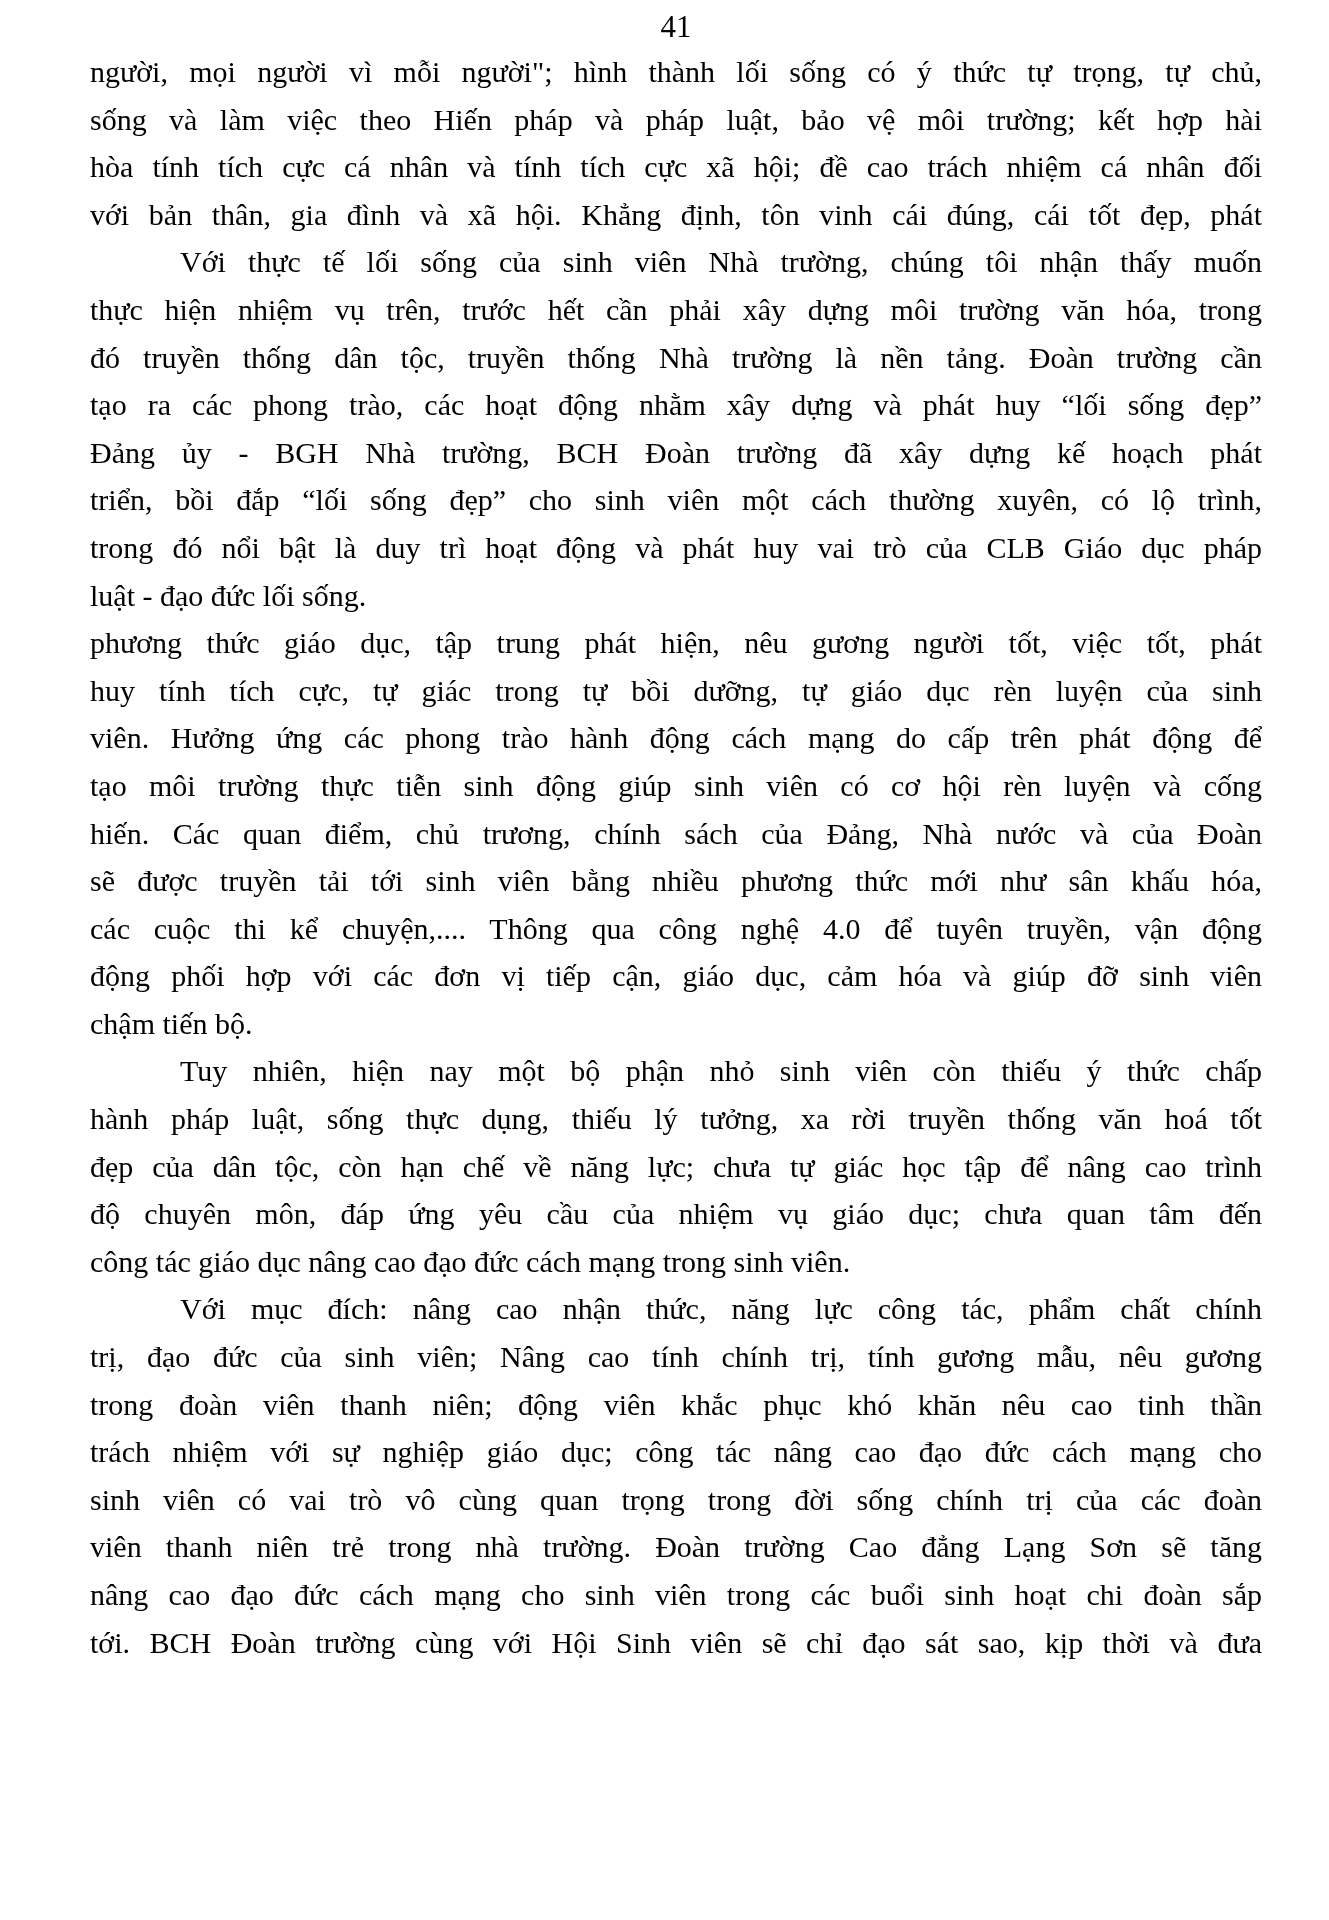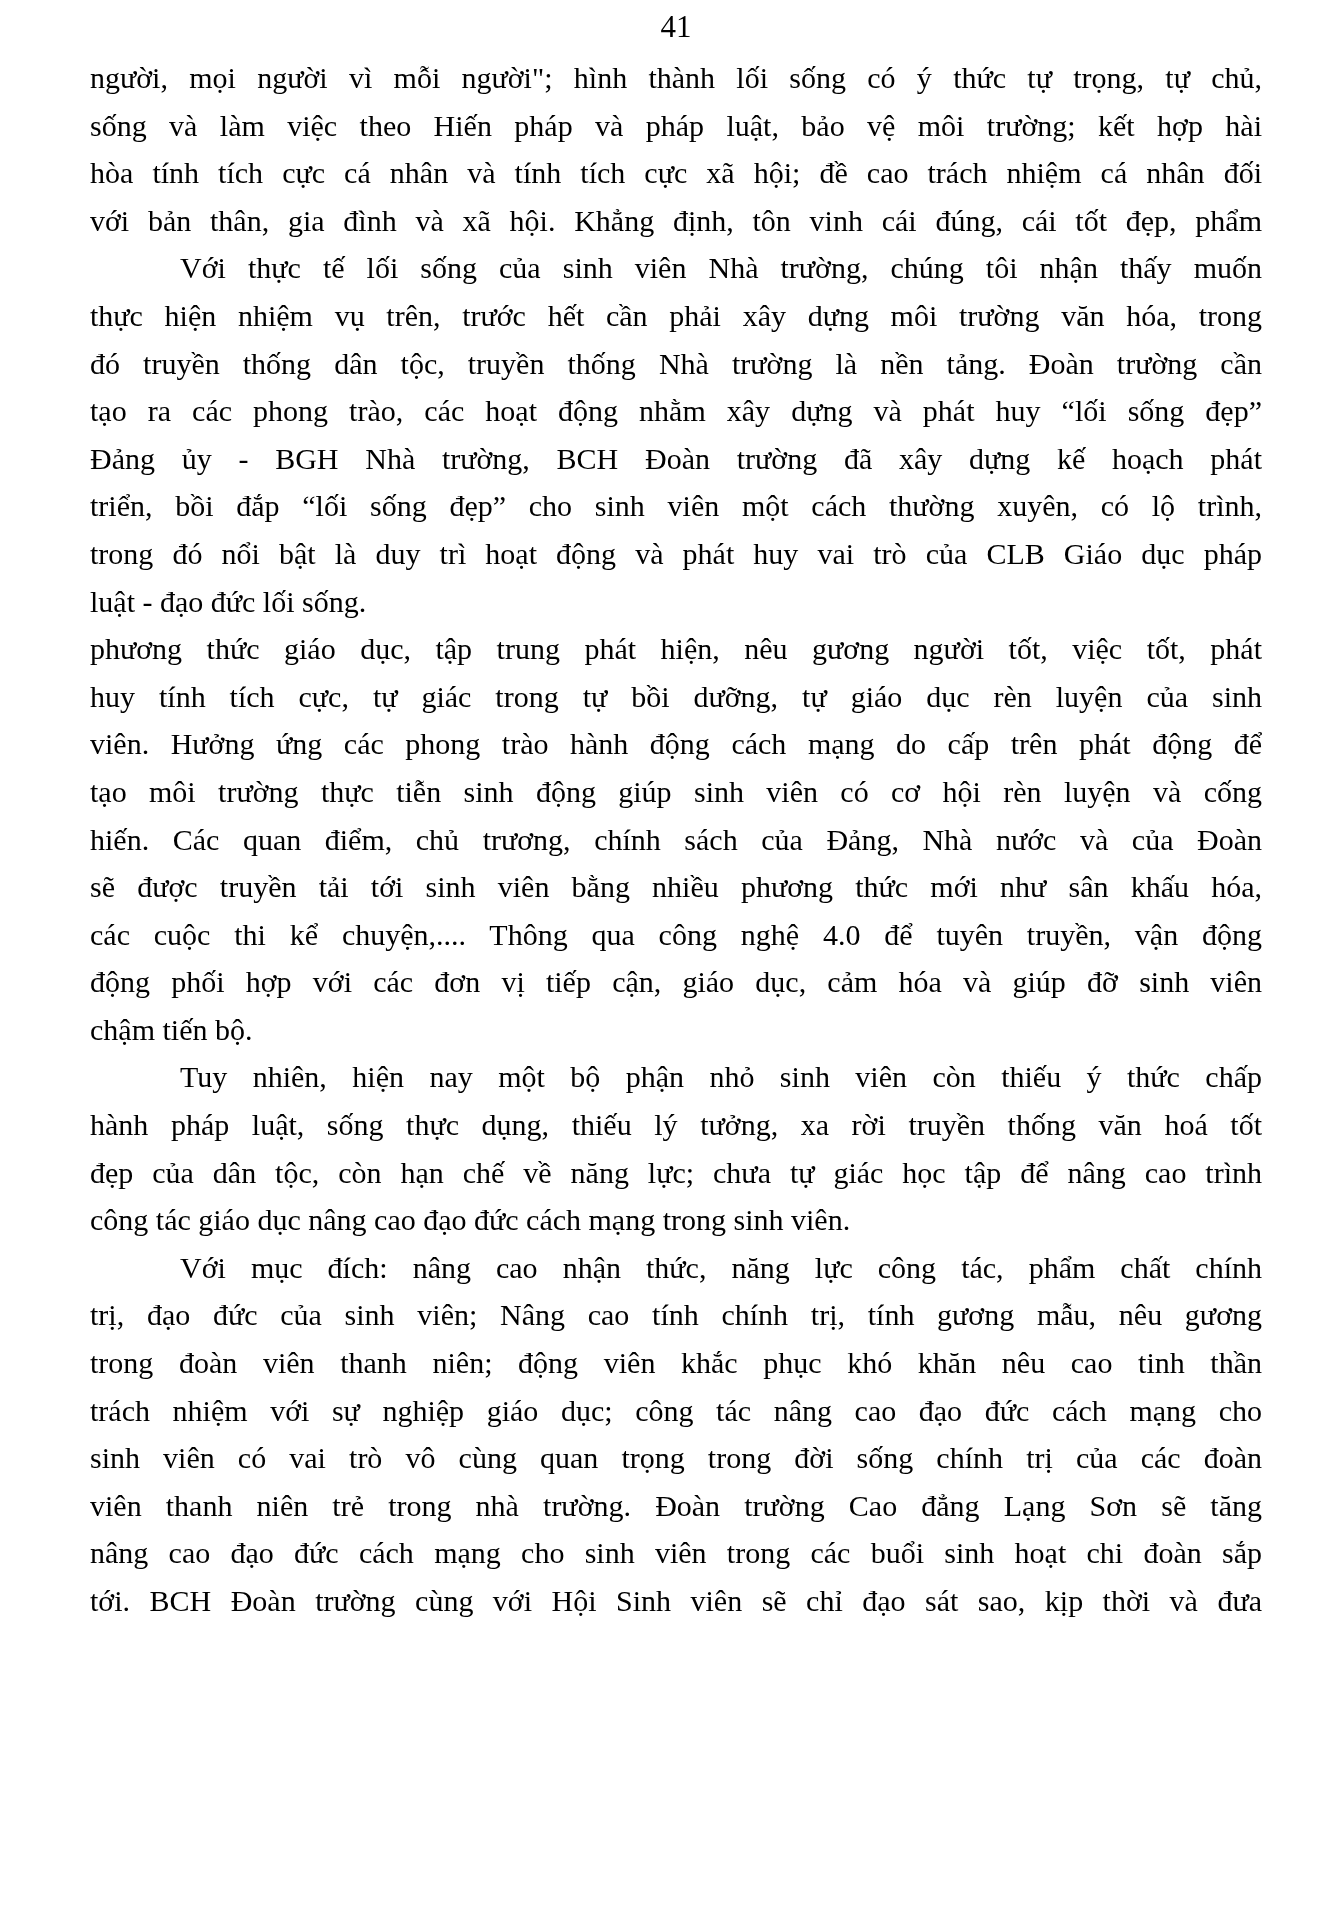--- a/index.html
+++ b/index.html
@@ -24,21 +24,20 @@
     top: 6px;
     width: 1172px;
   }
   .page-number {
     text-align: center;
     font-size: 31px;
     line-height: 42px;
     height: 42px;
   }
   .body-text {
-    margin-top: 6px;
   }
   .ln {
     font-size: 30px;
     line-height: 47.6px;
     height: 47.6px;
     white-space: nowrap;
     overflow: visible;
     text-align: left;
   }
   
@@ -61,41 +60,42 @@
 </head>
 <body>
 
 <div class="page">
   <div class="content">
     <div class="page-number">41</div>
     <div class="body-text">
       <div class="ln j">người, mọi người vì mỗi người"; hình thành lối sống có ý thức tự trọng, tự chủ,</div>
       <div class="ln j">sống và làm việc theo Hiến pháp và pháp luật, bảo vệ môi trường; kết hợp hài</div>
       <div class="ln j">hòa tính tích cực cá nhân và tính tích cực xã hội; đề cao trách nhiệm cá nhân đối</div>
-      <div class="ln j">với bản thân, gia đình và xã hội. Khẳng định, tôn vinh cái đúng, cái tốt đẹp, phẩm</div>
+      <div class="ln j">với bản thân, gia đình và xã hội. Khẳng định, tôn vinh cái đúng, cái tốt đẹp, phát</div>
       <div class="ln j i">Với thực tế lối sống của sinh viên Nhà trường, chúng tôi nhận thấy muốn</div>
       <div class="ln j">thực hiện nhiệm vụ trên, trước hết cần phải xây dựng môi trường văn hóa, trong</div>
       <div class="ln j">đó truyền thống dân tộc, truyền thống Nhà trường là nền tảng. Đoàn trường cần</div>
       <div class="ln j">tạo ra các phong trào, các hoạt động nhằm xây dựng và phát huy “lối sống đẹp”</div>
       <div class="ln j">Đảng ủy - BGH Nhà trường, BCH Đoàn trường đã xây dựng kế hoạch phát</div>
       <div class="ln j">triển, bồi đắp “lối sống đẹp” cho sinh viên một cách thường xuyên, có lộ trình,</div>
       <div class="ln j">trong đó nổi bật là duy trì hoạt động và phát huy vai trò của CLB Giáo dục pháp</div>
       <div class="ln e">luật - đạo đức lối sống.</div>
       <div class="ln j">phương thức giáo dục, tập trung phát hiện, nêu gương người tốt, việc tốt, phát</div>
       <div class="ln j">huy tính tích cực, tự giác trong tự bồi dưỡng, tự giáo dục rèn luyện của sinh</div>
       <div class="ln j">viên. Hưởng ứng các phong trào hành động cách mạng do cấp trên phát động để</div>
       <div class="ln j">tạo môi trường thực tiễn sinh động giúp sinh viên có cơ hội rèn luyện và cống</div>
       <div class="ln j">hiến. Các quan điểm, chủ trương, chính sách của Đảng, Nhà nước và của Đoàn</div>
       <div class="ln j">sẽ được truyền tải tới sinh viên bằng nhiều phương thức mới như sân khấu hóa,</div>
       <div class="ln j">các cuộc thi kể chuyện,.... Thông qua công nghệ 4.0 để tuyên truyền, vận động</div>
       <div class="ln j">động phối hợp với các đơn vị tiếp cận, giáo dục, cảm hóa và giúp đỡ sinh viên</div>
       <div class="ln e">chậm tiến bộ.</div>
       <div class="ln j i">Tuy nhiên, hiện nay một bộ phận nhỏ sinh viên còn thiếu ý thức chấp</div>
       <div class="ln j">hành pháp luật, sống thực dụng, thiếu lý tưởng, xa rời truyền thống văn hoá tốt</div>
       <div class="ln j">đẹp của dân tộc, còn hạn chế về năng lực; chưa tự giác học tập để nâng cao trình</div>
+      <div class="ln j">độ chuyên môn, đáp ứng yêu cầu của nhiệm vụ giáo dục; chưa quan tâm đến</div>
       <div class="ln e">công tác giáo dục nâng cao đạo đức cách mạng trong sinh viên.</div>
       <div class="ln j i">Với mục đích: nâng cao nhận thức, năng lực công tác, phẩm chất chính</div>
       <div class="ln j">trị, đạo đức của sinh viên; Nâng cao tính chính trị, tính gương mẫu, nêu gương</div>
       <div class="ln j">trong đoàn viên thanh niên; động viên khắc phục khó khăn nêu cao tinh thần</div>
       <div class="ln j">trách nhiệm với sự nghiệp giáo dục; công tác nâng cao đạo đức cách mạng cho</div>
       <div class="ln j">sinh viên có vai trò vô cùng quan trọng trong đời sống chính trị của các đoàn</div>
       <div class="ln j">viên thanh niên trẻ trong nhà trường. Đoàn trường Cao đẳng Lạng Sơn sẽ tăng</div>
       <div class="ln j">nâng cao đạo đức cách mạng cho sinh viên trong các buổi sinh hoạt chi đoàn sắp</div>
       <div class="ln j">tới. BCH Đoàn trường cùng với Hội Sinh viên sẽ chỉ đạo sát sao, kịp thời và đưa</div>
     </div>

